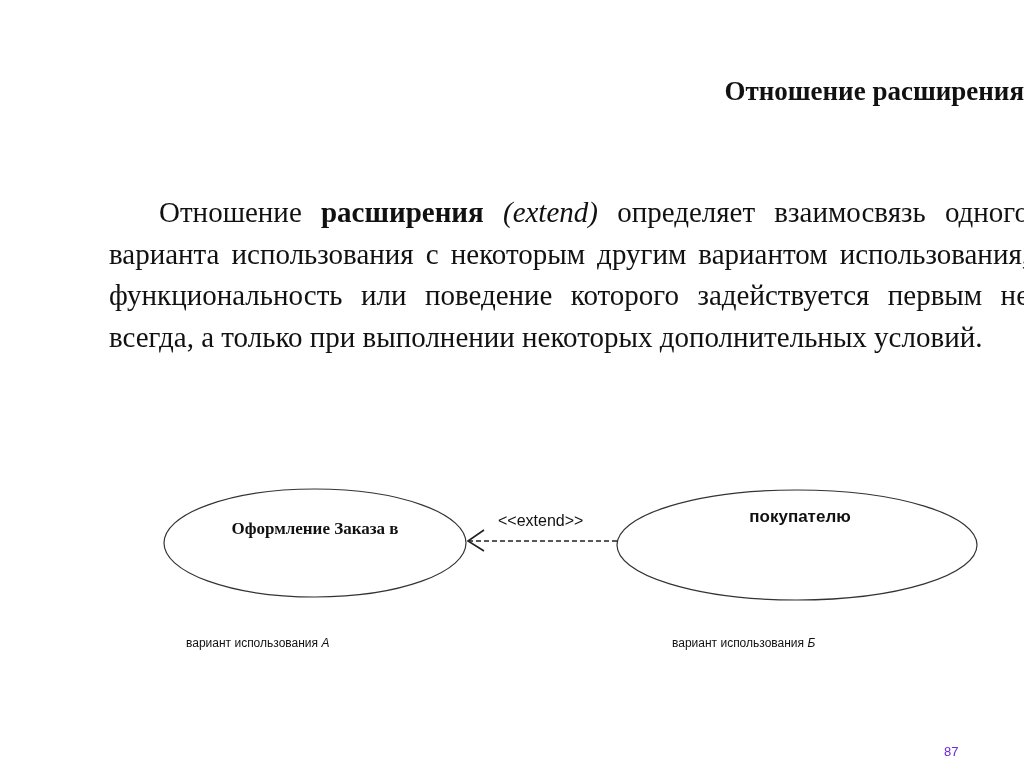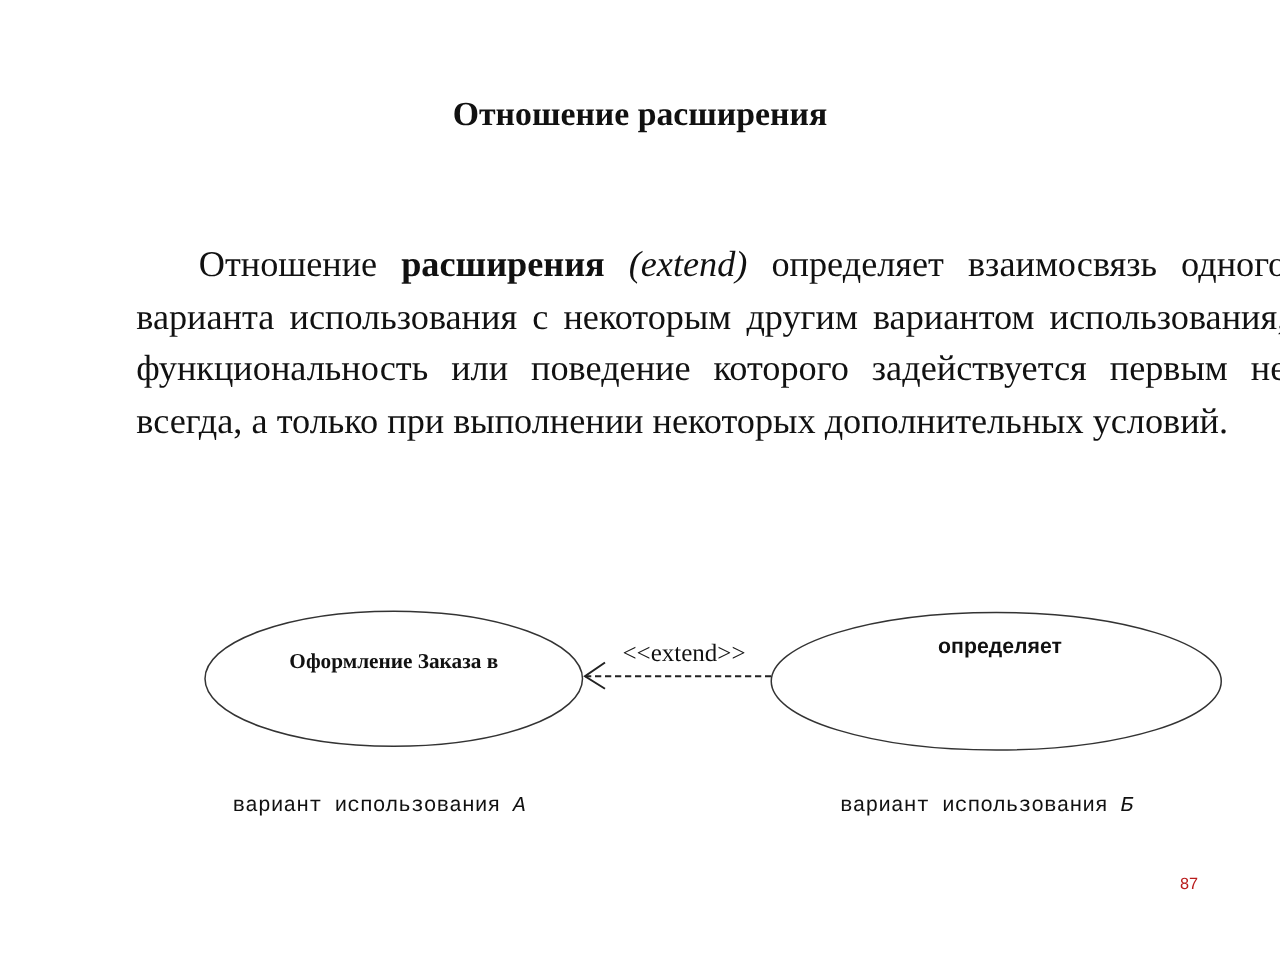--- a/index.html
+++ b/index.html
@@ -1,45 +1,45 @@
 <!DOCTYPE html>
 <html><head>
   <meta charset="utf-8">
   <style>
     html, body { margin: 0; padding: 0; background: #ffffff; }
     body { width: 1024px; height: 767px; position: relative; overflow: hidden; color: #111; }
     .title {
       position: absolute; left: 0; width: 1024px; top: 76px;
-      text-align: center; box-sizing: border-box;
+      text-align: right; box-sizing: border-box;
       font-family: "Liberation Serif", serif; font-weight: bold; font-size: 27px;
     }
     .para {
       position: absolute; left: 73px; width: 920px; top: 192px;
       font-family: "Liberation Serif", serif; font-size: 29px; line-height: 41.5px;
       text-align: justify; text-align-last: left; margin-left: 36px;
     }
     .para .indent { display: inline-block; width: 50px; }
     .para b { font-weight: bold; }
     .para i { font-style: italic; }
     svg.diagram { position: absolute; left: 0; top: 0; }
     .ellipse-text {
       position: absolute; text-align: center;
       font-family: "Liberation Sans", sans-serif; font-weight: bold; font-size: 17px; line-height: 22px;
     }
     .label {
-      position: absolute; font-family: Liberation Mono, monospace; font-size: 17px;
+      position: absolute; font-family: Liberation Sans, sans-serif; font-size: 12px;
     }
     .label i { font-style: italic; }
     .stereo {
       position: absolute; left: 498px; top: 512px;
-      font-family: Liberation Serif, serif; font-size: 20px;
+      font-family: Liberation Sans, sans-serif; font-size: 16px;
     }
     .pagenum {
-      position: absolute; left: 944px; top: 699px;
-      font-family: "Liberation Sans", sans-serif; font-size: 13px; color: #b91c1c;
+      position: absolute; left: 944px; top: 744px;
+      font-family: "Liberation Sans", sans-serif; font-size: 13px; color: #6d28d9;
     }
   </style>
 </head>
 <body>
 
 <div class="title">Отношение расширения</div>
 
 <div class="para"><span class="indent"></span><span>Отношение </span><b>расширения</b><span> </span><i>(extend)</i><span> определяет взаимосвязь одного варианта использования с некоторым другим вариантом использования, функциональность или поведение которого задействуется первым не всегда, а только при выполнении некоторых дополнительных условий.</span></div>
 
 <svg class="diagram" width="1024" height="767">
@@ -49,20 +49,20 @@
   <polyline points="484,530 468,541 484,551" fill="none" stroke="#222" stroke-width="1.6"></polyline>
 </svg>
 
 <div class="stereo">&lt;&lt;extend&gt;&gt;</div>
 
 <div class="ellipse-text" style="left:180px; top:518px; width:270px;font-family:Liberation Serif, serif;">
   <div>Оформление Заказа в</div>
 </div>
 
 <div class="ellipse-text" style="left:640px; top:505px; width:320px; line-height:24px;">
-  <div>определяет</div>
+  <div>покупателю</div>
 </div>
 
 <div class="label" style="left:186px; top:636px;"><span>вариант использования </span><i>А</i></div>
 
 <div class="label" style="left:672px; top:636px;"><span>вариант использования </span><i>Б</i></div>
 
 <div class="pagenum">87</div>
 
 </body></html>

